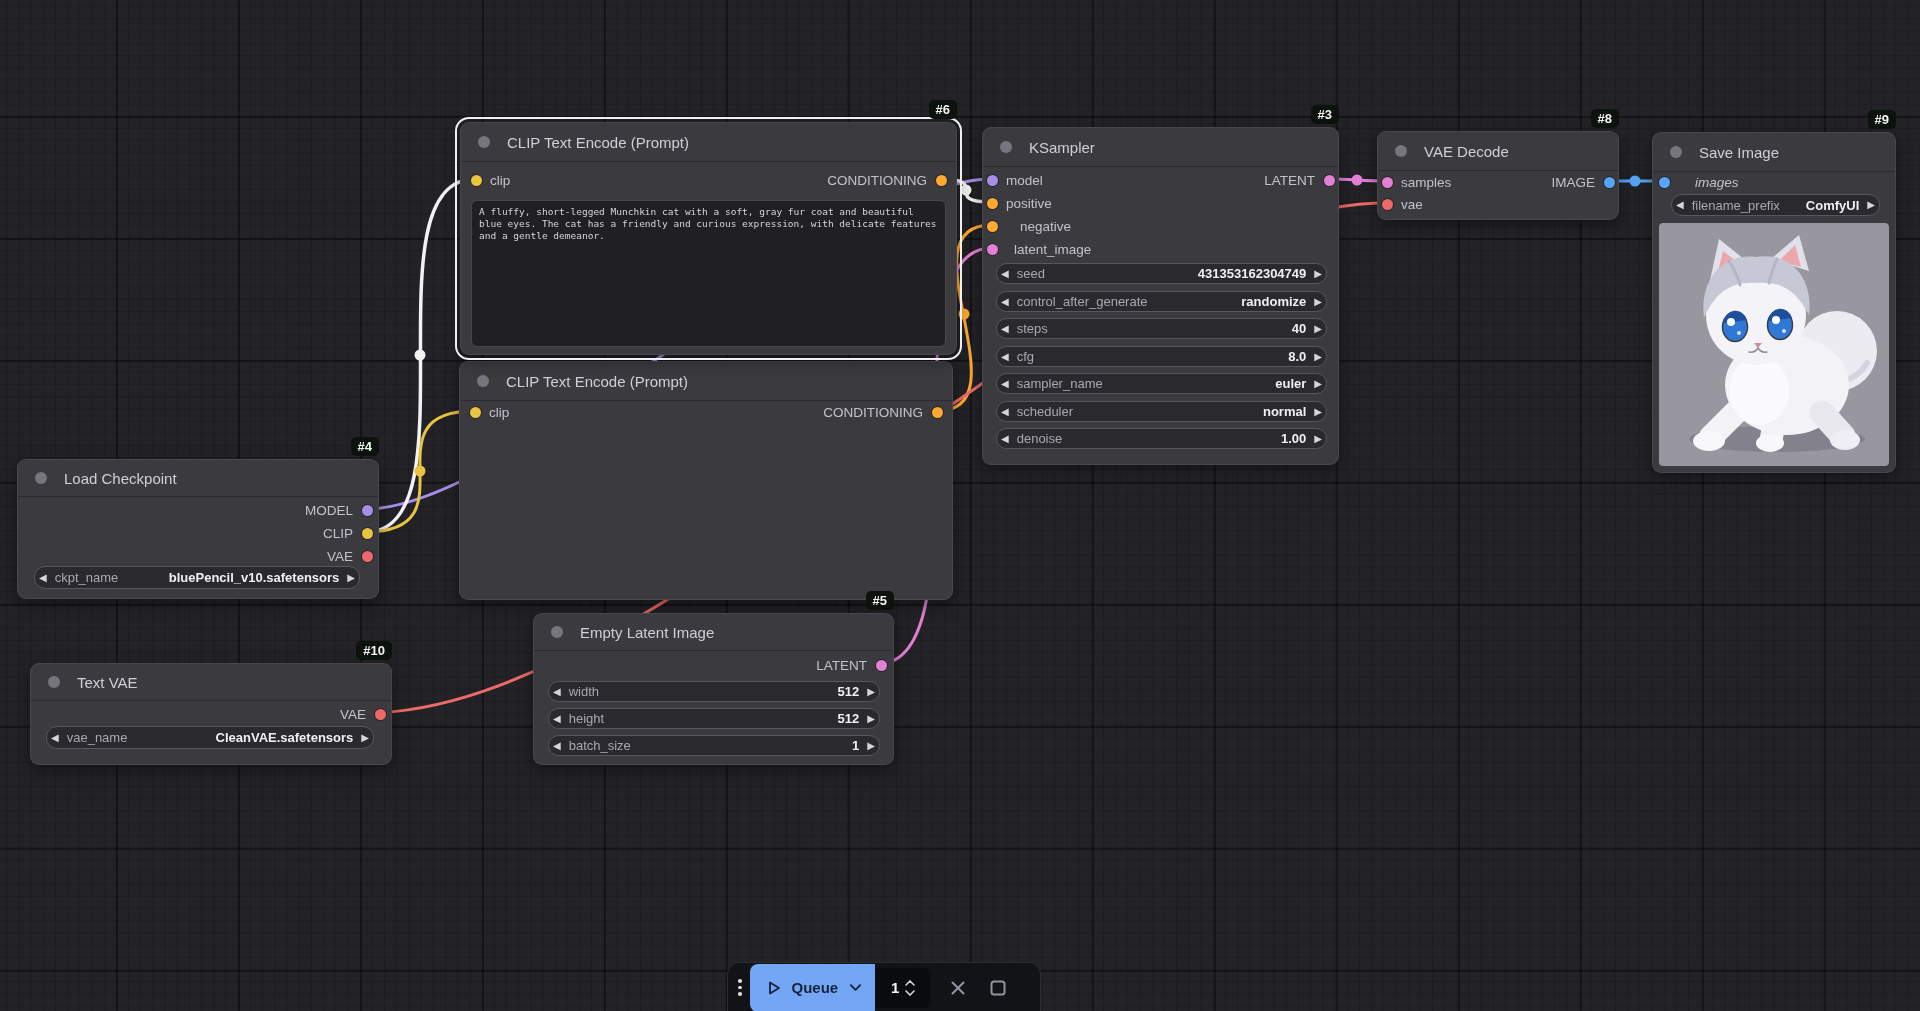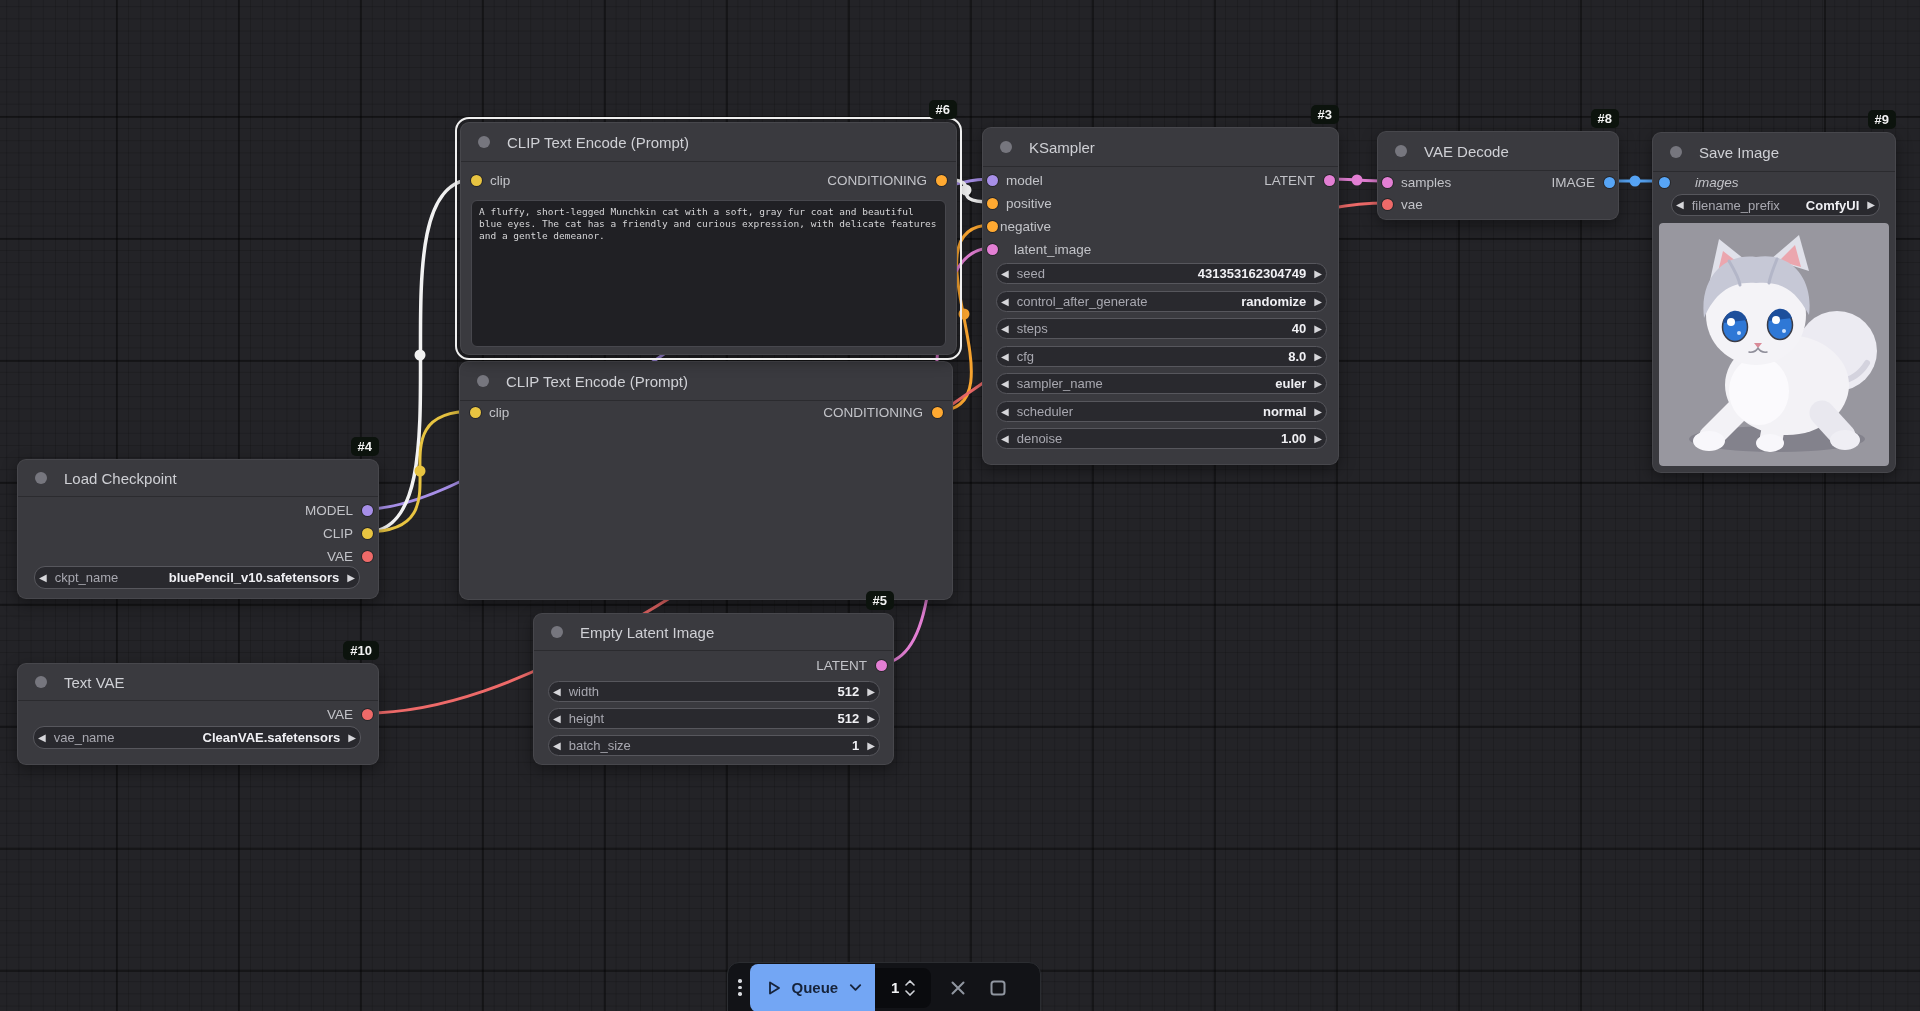--- a/index.html
+++ b/index.html
@@ -93,21 +93,21 @@
           <span class="plabel" style="margin-right: 25px;">VAE</span>
           <span class="pdot" style="right: 5.5px; background: rgb(238, 106, 105);"></span>
         </div>
         <div class="widget" style="left: 16px; top: 106px; width: 324px; height: 21px;">
           <span class="warrow">◀</span>
           <span class="wname">ckpt_name</span>
           <span class="wval">bluePencil_v10.safetensors</span>
           <span class="warrow">▶</span>
         </div>
       </div>
-      <div class="node" style="left: 17px; top: 663px; width: 360px; height: 100px;">
+      <div class="node" style="left: 30px; top: 663px; width: 360px; height: 100px;">
         <div class="badge">#10</div>
         <div class="ntitle" style="height: 36px;">
           <span class="tdot"></span>
           <span class="ttext">Text VAE</span>
         </div>
         <div class="port out" style="right: 0px; top: 41px;">
           <span class="plabel" style="margin-right: 25px;">VAE</span>
           <span class="pdot" style="right: 5.5px; background: rgb(238, 106, 105);"></span>
         </div>
         <div class="widget" style="left: 15px; top: 62px; width: 326px; height: 21px;">
@@ -185,21 +185,21 @@
         <div class="port in" style="left: 0px; top: 43px;">
           <span class="pdot" style="left: 3.5px; background: rgb(167, 143, 232);"></span>
           <span class="plabel" style="margin-left: 23px;">model</span>
         </div>
         <div class="port in" style="left: 0px; top: 66px;">
           <span class="pdot" style="left: 3.5px; background: rgb(255, 169, 49);"></span>
           <span class="plabel" style="margin-left: 23px;">positive</span>
         </div>
         <div class="port in" style="left: 0px; top: 89px;">
           <span class="pdot" style="left: 3.5px; background: rgb(255, 169, 49);"></span>
-          <span class="plabel" style="margin-left: 17px;">negative</span>
+          <span class="plabel" style="margin-left: 37px;">negative</span>
         </div>
         <div class="port in" style="left: 0px; top: 112px;">
           <span class="pdot" style="left: 3.5px; background: rgb(227, 127, 212);"></span>
           <span class="plabel" style="margin-left: 31px;">latent_image</span>
         </div>
         <div class="port out" style="right: 0px; top: 43px;">
           <span class="plabel" style="margin-right: 23px;">LATENT</span>
           <span class="pdot" style="right: 3.5px; background: rgb(227, 127, 212);"></span>
         </div>
         <div class="widget" style="left: 13px; top: 135px; width: 329px; height: 19px;">

